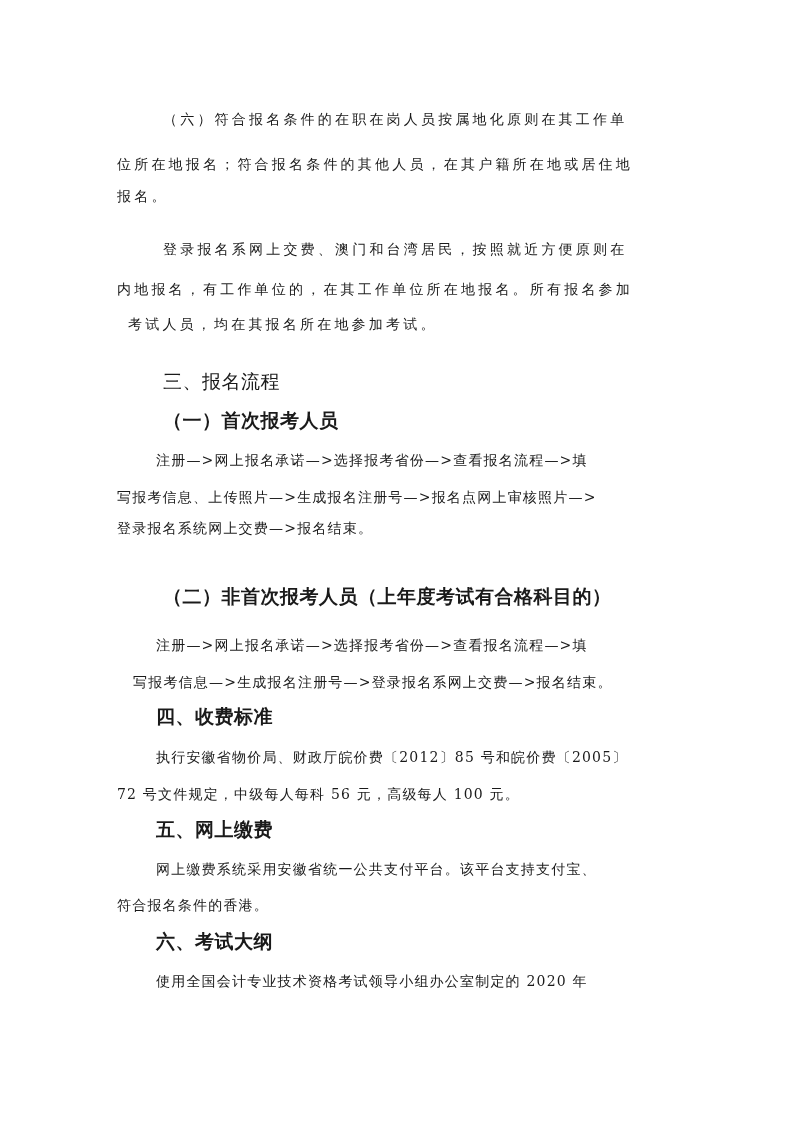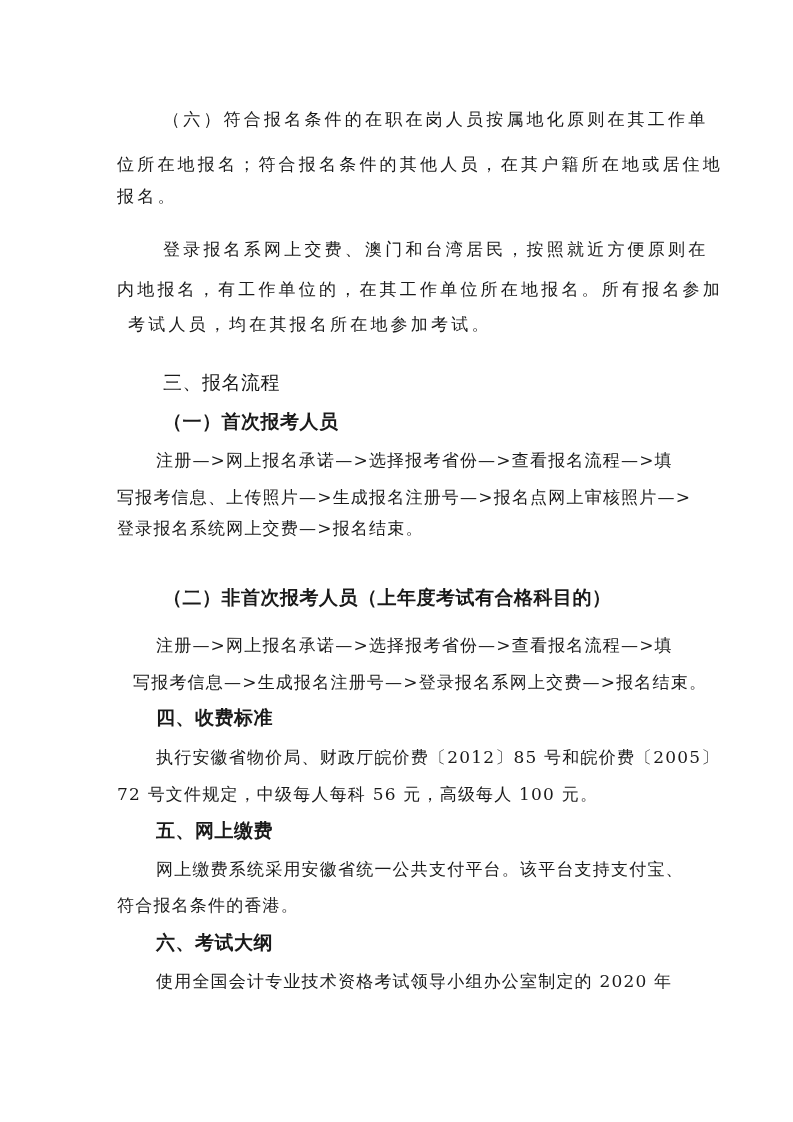--- a/index.html
+++ b/index.html
@@ -11,26 +11,26 @@
       width: 793px;
       height: 1122px;
       position: relative;
       overflow: hidden;
       font-family: "DejaVu Serif", "Liberation Serif", serif;
       color: #1a1a1a;
     }
     .line {
       position: absolute;
       white-space: nowrap;
-      font-size: 17px;
+      font-size: 14px;
       line-height: 24px;
       letter-spacing: 3.2px;
     }
     .heading {
-      font-family: Liberation Serif, serif;
+      font-family: Liberation Mono, monospace;
       font-size: 19px;
       letter-spacing: 0.5px;
     }
     .bold {
       font-weight: bold;
     }
     .tight {
       letter-spacing: 1.2px;
     }
   </style>

